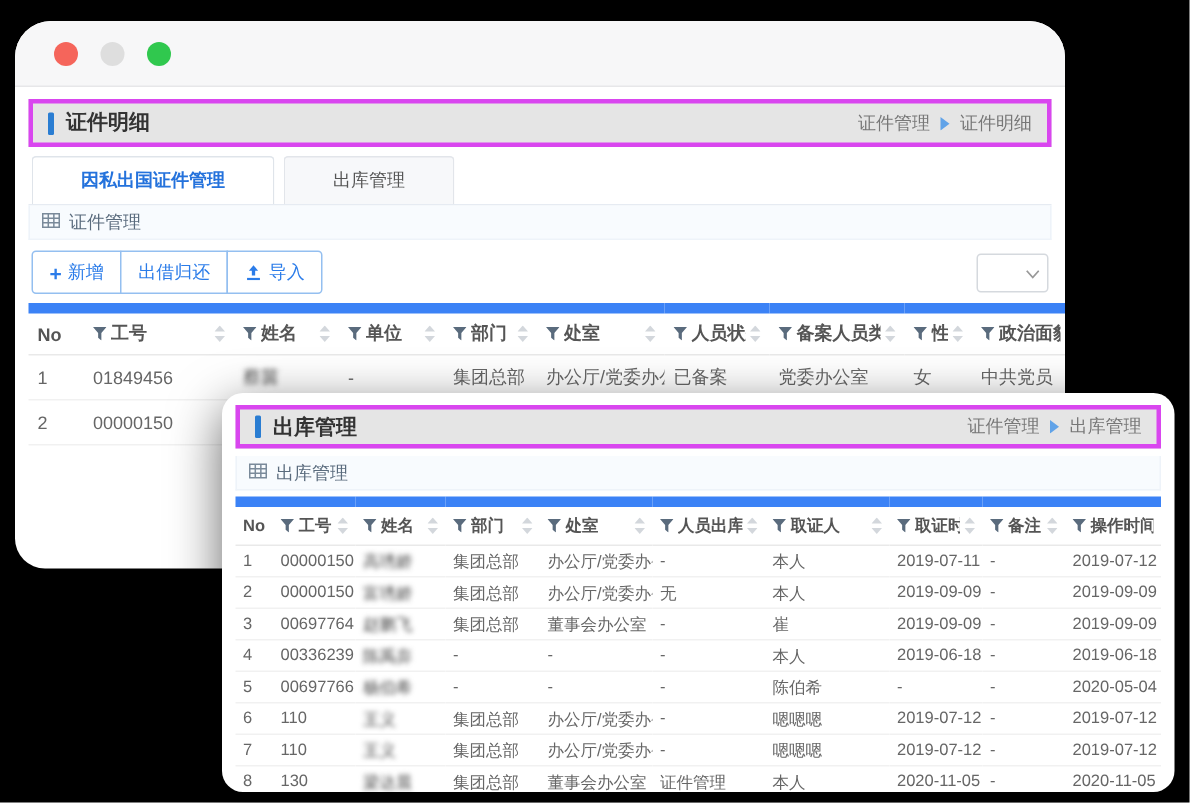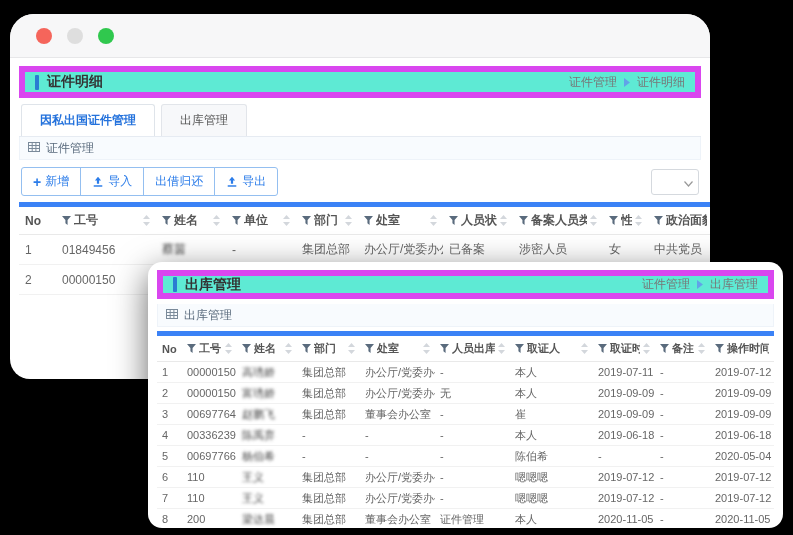--- a/index.html
+++ b/index.html
@@ -29,33 +29,33 @@
     height:44px; background:#f7f7f8; border-bottom:1px solid #e7e7e9;
     display:flex; align-items:center; padding-left:26px; gap:15px;
   }
   .tl-dot { width:16px; height:16px; border-radius:50%; }
   .tl-red { background:#f5655b; }
   .tl-gray { background:#dedede; }
   .tl-green { background:#30c84e; }
   
   .content { padding:8px 9px; }
   .panel-header {
-    height:32px; background:#5eead4; border:6px solid #d946ef;
+    height:32px; background:#e5e5e5; border:3px solid #d946ef;
     display:flex; align-items:center; justify-content:space-between;
     padding:0 10px;
   }
   .page-title { display:flex; align-items:center; gap:8px; }
   .accent-bar { width:4px; height:15px; background:#2a7dd2; border-radius:1px; }
   .title-text { font-size:14px; font-weight:700; color:#333; }
   .breadcrumb { display:flex; align-items:center; gap:6px; font-size:12px; color:#777; }
   .bc-arrow { display:inline-flex; align-items:center; }
   
   .tabbar { margin-top:6px; display:flex; gap:6px; border-bottom:1px solid #e6ebf2; padding:0 2px; }
   .tab {
-    font-size:12px; padding:7px 18px; border:1px solid #e2e5ea; border-bottom:none;
+    font-size:12px; padding:7px 32px; border:1px solid #e2e5ea; border-bottom:none;
     border-radius:3px 3px 0 0; background:#f7f8fa; color:#555; cursor:pointer;
   }
   .tab.active { background:#fff; color:#2472dc; font-weight:700; border-color:#dfe4ea; }
   
   .section-row {
     height:23px; background:#f8fbfe; border:1px solid #eef3f9; border-top:none;
     display:flex; align-items:center; gap:6px; padding:0 8px;
     font-size:12px; color:#5a6b7d;
   }
   
@@ -73,21 +73,21 @@
   .ic-plus { font-size:14px; font-weight:700; line-height:10px; }
   .mini-select {
     width:48px; height:26px; border:1px solid #d5d9de; border-radius:3px;
     background:#fff; display:flex; align-items:center; justify-content:flex-end;
     padding-right:5px; cursor:pointer;
   }
   
   table { width:100%; border-collapse:collapse; table-layout:fixed; }
   th {
     font-size:12px; color:#555; font-weight:700; text-align:left;
-    padding:5px 6px; border-top:5px solid #3b82f6; border-bottom:1px solid #e9e9e9;
+    padding:5px 6px; border-top:7px solid #3b82f6; border-bottom:1px solid #e9e9e9;
     white-space:nowrap; overflow:hidden;
   }
   .th-inner { display:flex; align-items:center; gap:3px; }
   .th-label { overflow:hidden; white-space:nowrap; }
   .sort { margin-left:auto; display:inline-flex; }
   .funnel { display:inline-flex; }
   td {
     font-size:12px; color:#666; padding:6px 6px; border-bottom:1px solid #f1f1f1;
     white-space:nowrap; overflow:hidden;
   }
@@ -142,39 +142,30 @@
 
     <div class="toolbar">
       <div class="btn-group">
           <button class="tbtn">
             <span class="bic">
               <span class="ic-plus">+</span>
             </span>
             <span>新增</span>
           </button>
           <button class="tbtn">
-            <span class="bic">
-              <svg width="12" height="12" viewBox="0 0 14 14" fill="#2b7ce9">
-                <path d="M7 1l3.6 4.2H8.3V9H5.7V5.2H3.4z"></path>
-                <rect x="2" y="10.8" width="10" height="1.7"></rect>
-              </svg>
-            </span>
-            <span>导入</span>
-          </button>
-          <button class="tbtn">
             <span>出借归还</span>
           </button>
           <button class="tbtn">
             <span class="bic">
               <svg width="12" height="12" viewBox="0 0 14 14" fill="#2b7ce9">
                 <path d="M7 1l3.6 4.2H8.3V9H5.7V5.2H3.4z"></path>
                 <rect x="2" y="10.8" width="10" height="1.7"></rect>
               </svg>
             </span>
-            <span>导出</span>
+            <span>导入</span>
           </button>
         </div>
       <div class="mini-select">
         <span>
           <svg width="9" height="6" viewBox="0 0 9 6">
               <path d="M0.5 0.5l4 4.5 4-4.5" stroke="#999" fill="none" stroke-width="1.2"></path>
             </svg>
         </span>
       </div>
     </div>
@@ -341,21 +332,21 @@
         </thead>
       <tbody>
           <tr>
             <td>1</td>
             <td>01849456</td>
             <td class="redacted">蔡茵</td>
             <td>-</td>
             <td>集团总部</td>
             <td>办公厅/党委办公室</td>
             <td>已备案</td>
-            <td>涉密人员</td>
+            <td>党委办公室</td>
             <td>女</td>
             <td>中共党员</td>
           </tr>
           <tr>
             <td>2</td>
             <td>00000150</td>
             <td class="redacted">甄琇娇</td>
             <td>-</td>
             <td>集团总部</td>
             <td>办公厅/党委办公室</td>
@@ -659,21 +650,21 @@
             <td>集团总部</td>
             <td>办公厅/党委办公室</td>
             <td>-</td>
             <td>嗯嗯嗯</td>
             <td>2019-07-12</td>
             <td>-</td>
             <td>2019-07-12</td>
           </tr>
           <tr>
             <td>8</td>
-            <td>200</td>
+            <td>130</td>
             <td class="redacted">梁达晨</td>
             <td>集团总部</td>
             <td>董事会办公室</td>
             <td>证件管理</td>
             <td>本人</td>
             <td>2020-11-05</td>
             <td>-</td>
             <td>2020-11-05</td>
           </tr>
           <tr>

